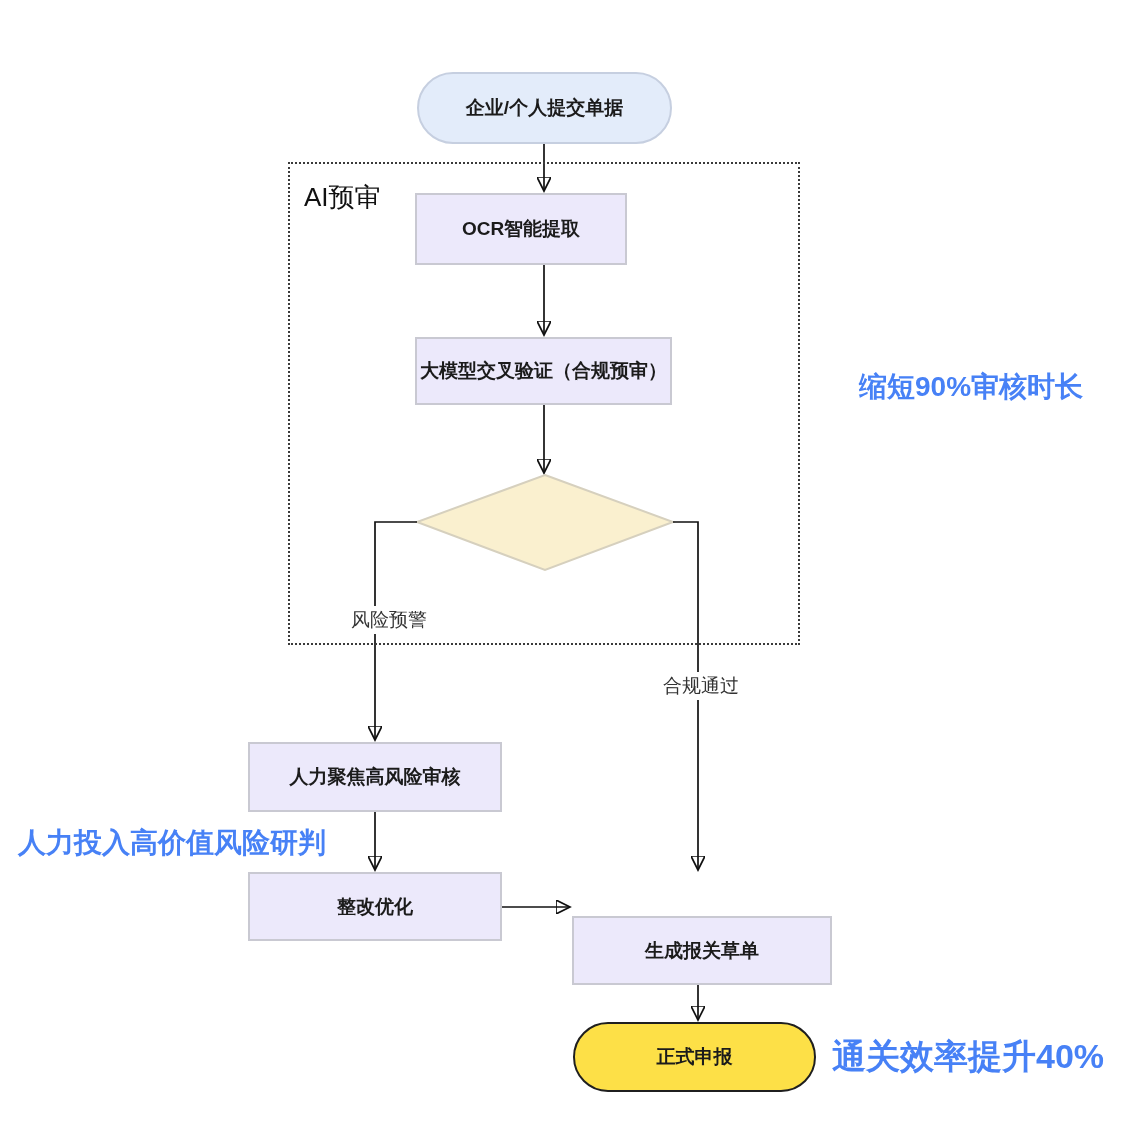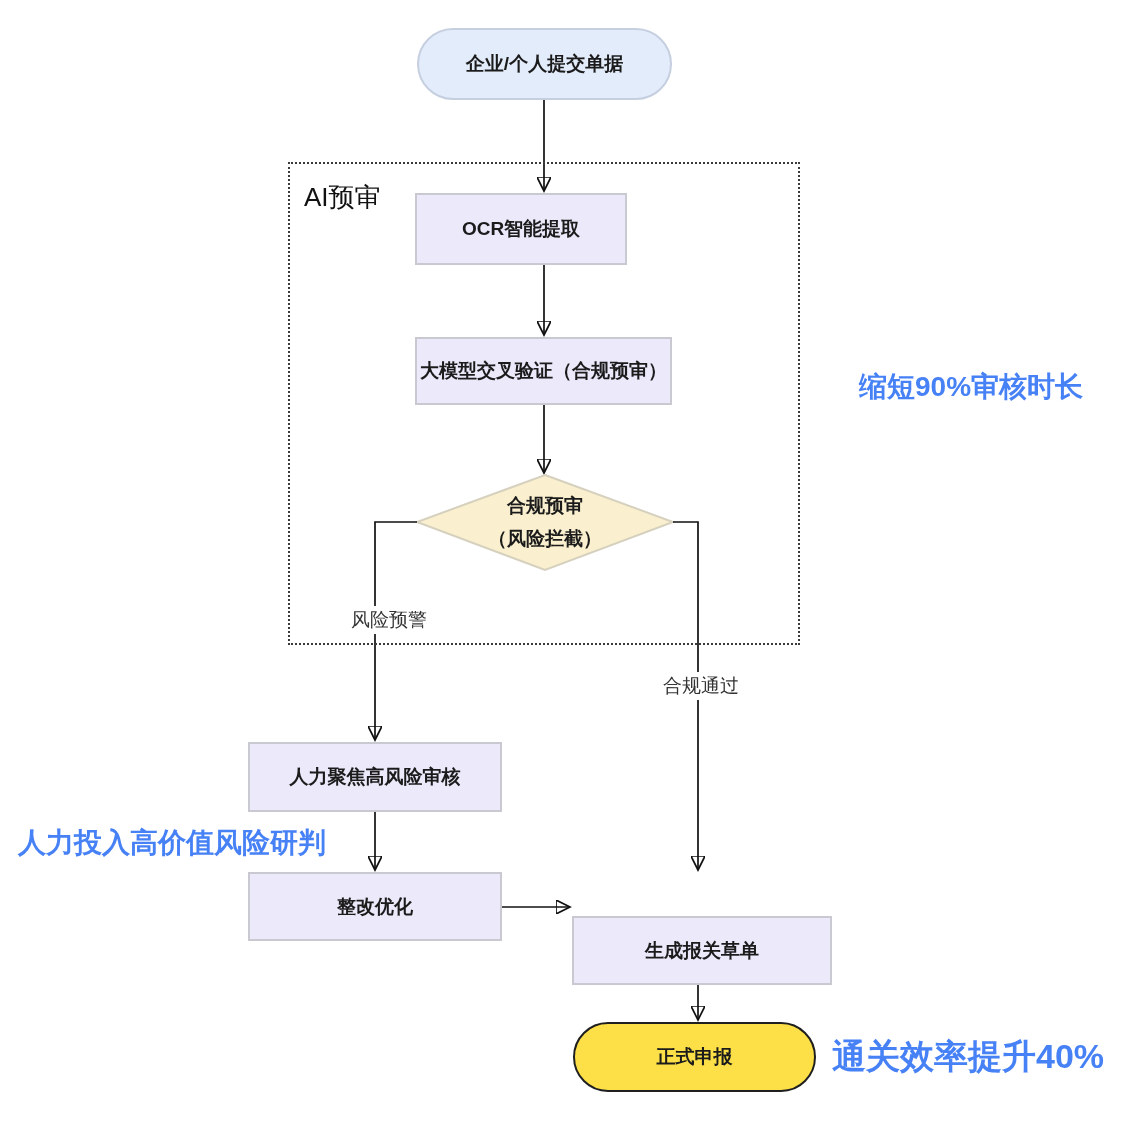--- a/index.html
+++ b/index.html
@@ -40,20 +40,21 @@
     line-height: 1.35;
   }
   .process {
     background: #ECE9FB;
     border: 2px solid #C9C9D2;
   }
   .terminal {
     background: #E3ECFA;
     border: 2px solid #C6CFE0;
     border-radius: 36px;
+    margin-top: 44px;
   }
   .terminal-final {
     background: #fde047;
     border: 2px solid #1F1F1F;
     border-radius: 35px;
   }
   .group-box {
     position: absolute;
     left: 288px;
     top: 162px;
@@ -135,24 +136,20 @@
     <path d="M698 941 L698 1020" marker-end="url(#arrow)"></path>
   </svg>
 
   <div class="group-box"></div>
   <div class="group-label">AI预审</div>
 
   <div class="node terminal" id="node-start">企业/个人提交单据</div>
   <div class="node process" id="node-ocr">OCR智能提取</div>
   <div class="node process" id="node-llm">大模型交叉验证（合规预审）</div>
 
-  <div id="decision-text">
-    <div>合规预审</div>
-    <div>（风险拦截）</div>
-  </div>
 
   <div class="edge-label" id="label-risk">风险预警</div>
   <div class="edge-label" id="label-pass">合规通过</div>
 
   <div class="node process" id="node-manual">人力聚焦高风险审核</div>
   <div class="node process" id="node-rectify">整改优化</div>
   <div class="node process" id="node-draft">生成报关草单</div>
   <div class="node terminal-final" id="node-final">正式申报</div>
 
   <div class="annotation" id="anno-review">缩短90%审核时长</div>

